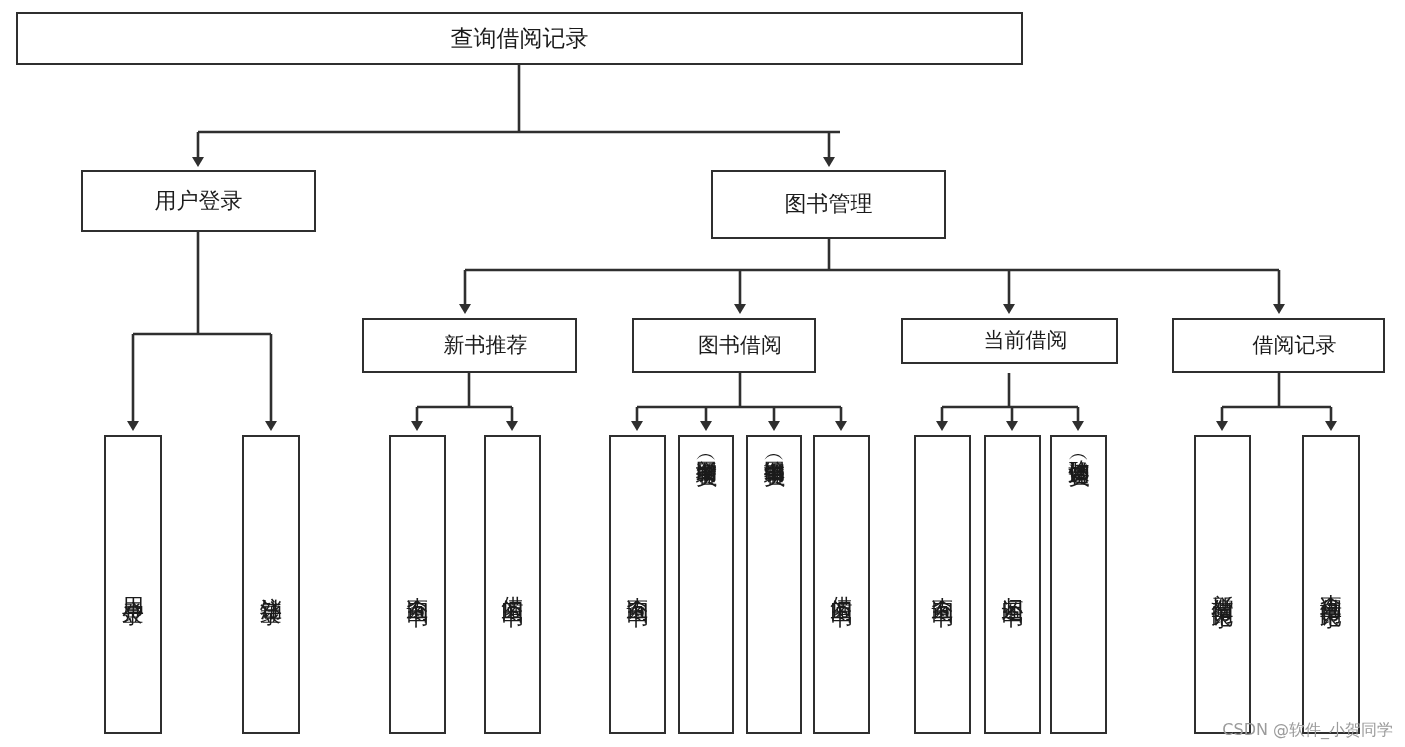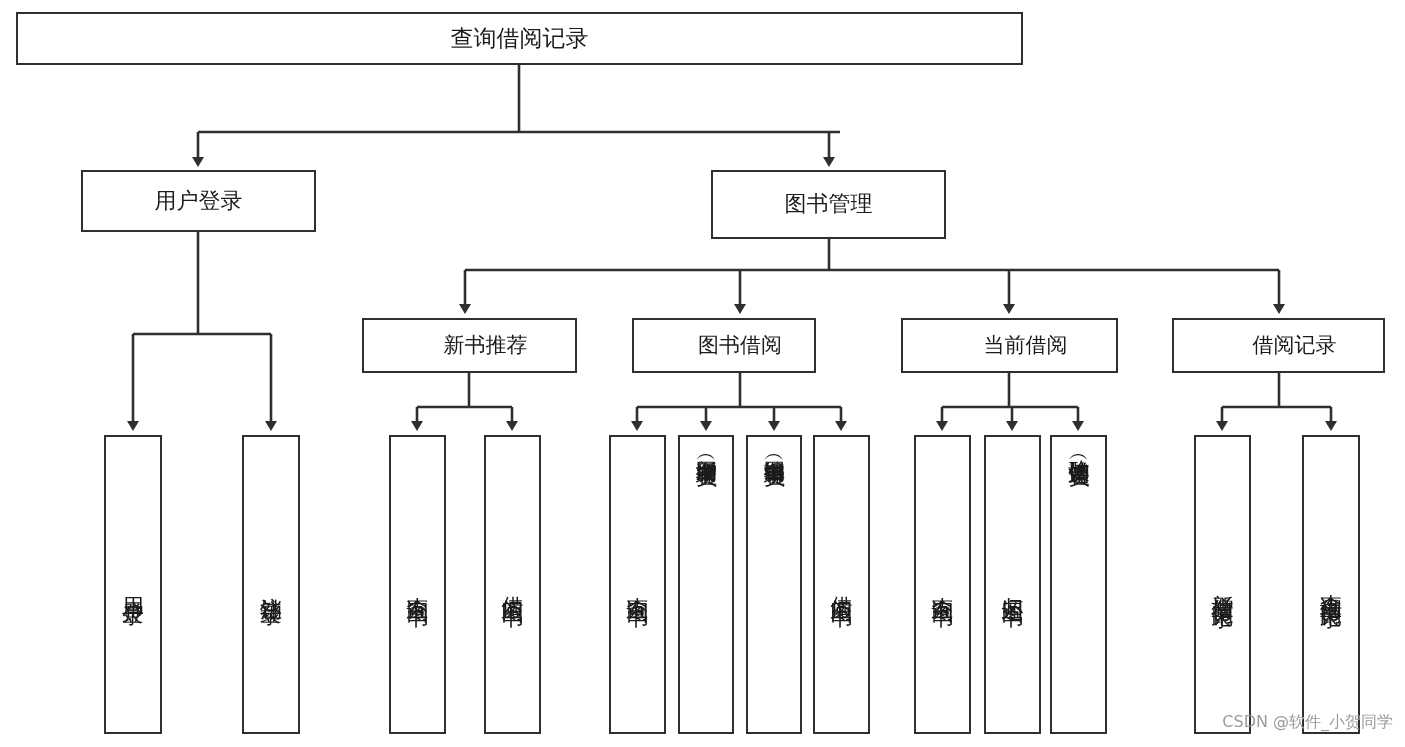--- a/index.html
+++ b/index.html
@@ -62,21 +62,21 @@
     font-size: 21px;
     letter-spacing: 1px;
   }
   .node.leaf.centered {
     align-items: center;
     padding-top: 0;
   }
   #watermark {
     position: absolute;
     right: 12px;
-    bottom: 14px;
+    bottom: 6px;
     font-size: 16px;
     color: #9b9b9b;
     z-index: 5;
     white-space: nowrap;
   }
 </style>
 </head>
 <body>
 
 <div id="canvas">
@@ -146,21 +146,21 @@
   <div class="node lvl2" style="left:711px; top:170px; width:235px; height:69px;">
     <span class="lbl">图书管理</span>
   </div>
 
   <div class="node lvl3" style="left:362px; top:318px; width:215px; height:55px;">
     <span class="lbl">新书推荐</span>
   </div>
   <div class="node lvl3" style="left:632px; top:318px; width:184px; height:55px;">
     <span class="lbl">图书借阅</span>
   </div>
-  <div class="node lvl3" style="left:901px; top:318px; width:217px; height:55px;">
+  <div class="node lvl3" style="left:901px; top:318px; width:217px; height:46px;">
     <span class="lbl">当前借阅</span>
   </div>
   <div class="node lvl3" style="left:1172px; top:318px; width:213px; height:55px;">
     <span class="lbl">借阅记录</span>
   </div>
 
   <div class="node leaf centered" style="left:104px; top:435px; width:58px; height:299px;">
     <span class="lbl">用户登录</span>
   </div>
   <div class="node leaf centered" style="left:242px; top:435px; width:58px; height:299px;">

